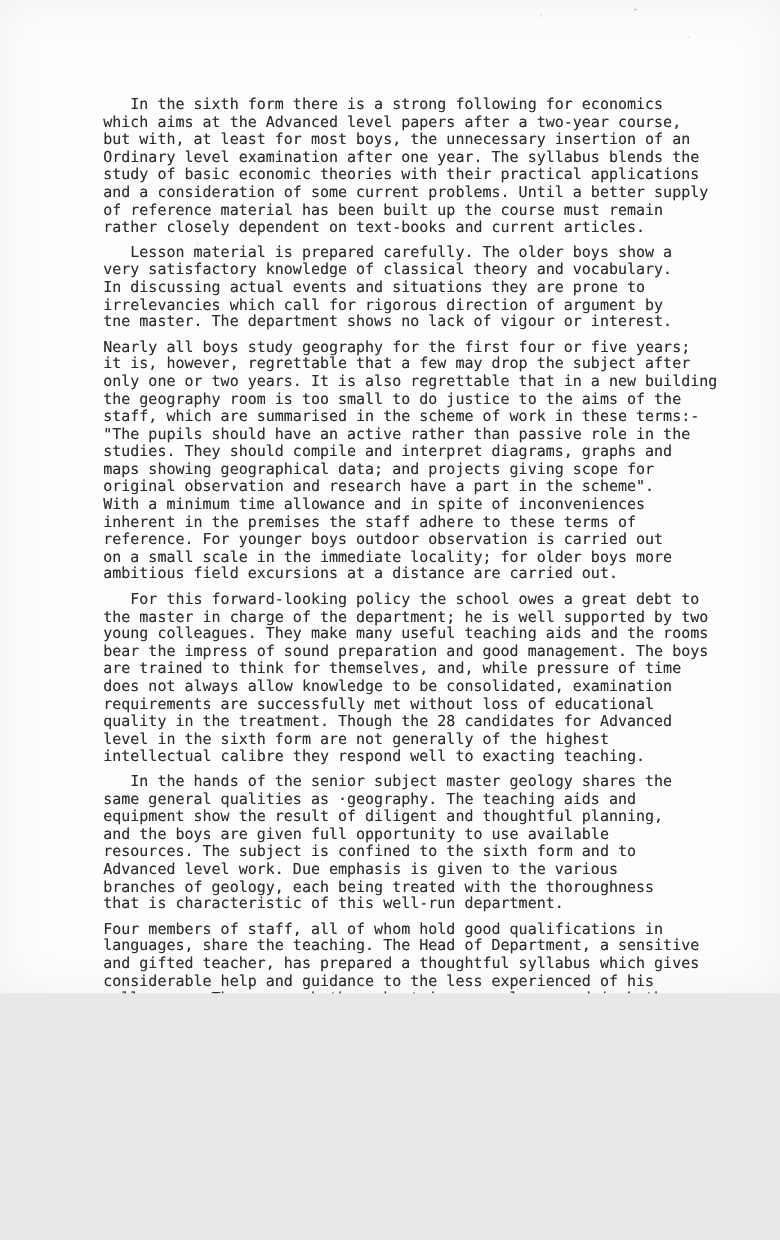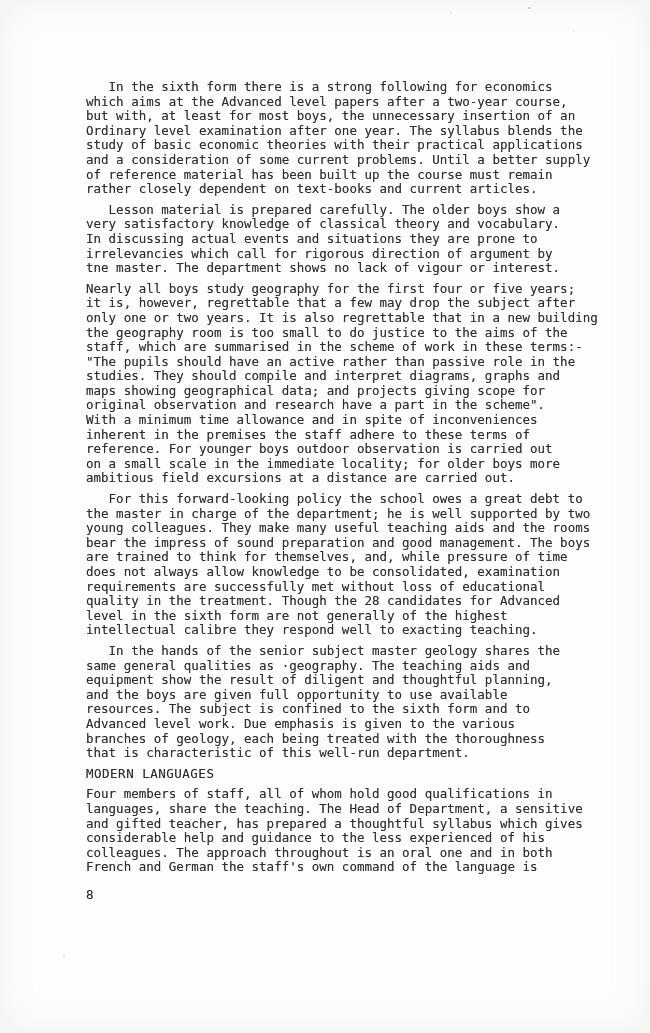--- a/index.html
+++ b/index.html
@@ -3,21 +3,21 @@
 <meta charset="utf-8">
 <style>
   html, body {
     margin: 0;
     padding: 0;
     background: #e8e8e8;
   }
   .page {
     position: relative;
     width: 650px;
-    height: 1033px;
+    height: 828px;
     margin: 0 auto;
     background: #fdfdfc;
     box-shadow: inset 0 0 40px rgba(190,190,185,0.18);
     overflow: hidden;
   }
   .content {
     position: absolute;
     top: 80px;
     left: 86px;
     right: 30px;
@@ -88,21 +88,20 @@
 level in the sixth form are not generally of the highest
 intellectual calibre they respond well to exacting teaching.</p>
     <p class="para">   In the hands of the senior subject master geology shares the
 same general qualities as ·geography. The teaching aids and
 equipment show the result of diligent and thoughtful planning,
 and the boys are given full opportunity to use available
 resources. The subject is confined to the sixth form and to
 Advanced level work. Due emphasis is given to the various
 branches of geology, each being treated with the thoroughness
 that is characteristic of this well-run department.</p>
-    <h2 class="heading">MODERN LANGUAGES</h2>
     <p class="para">Four members of staff, all of whom hold good qualifications in
 languages, share the teaching. The Head of Department, a sensitive
 and gifted teacher, has prepared a thoughtful syllabus which gives
 considerable help and guidance to the less experienced of his
 colleagues. The approach throughout is an oral one and in both
 French and German the staff's own command of the language is</p>
     <div class="page-number">8</div>
   </div>
 
   <div class="speck" style="left:528px; top:7px; width:3px; height:2px;"></div>

